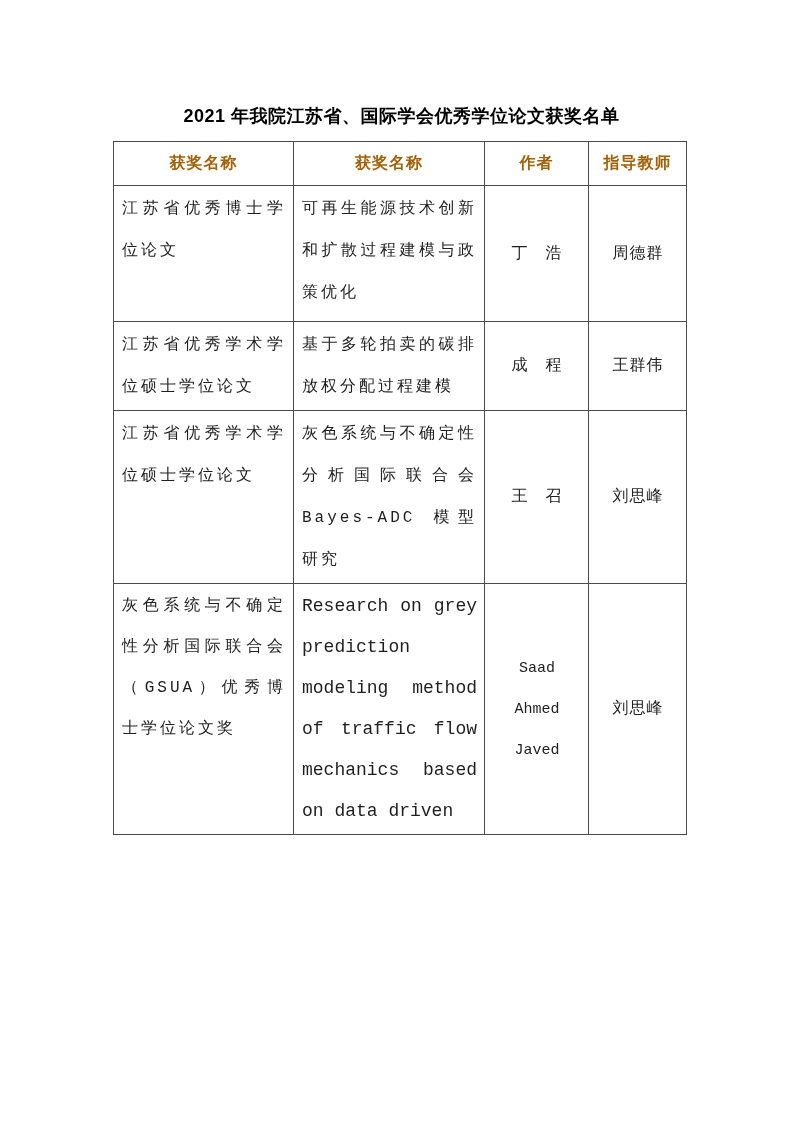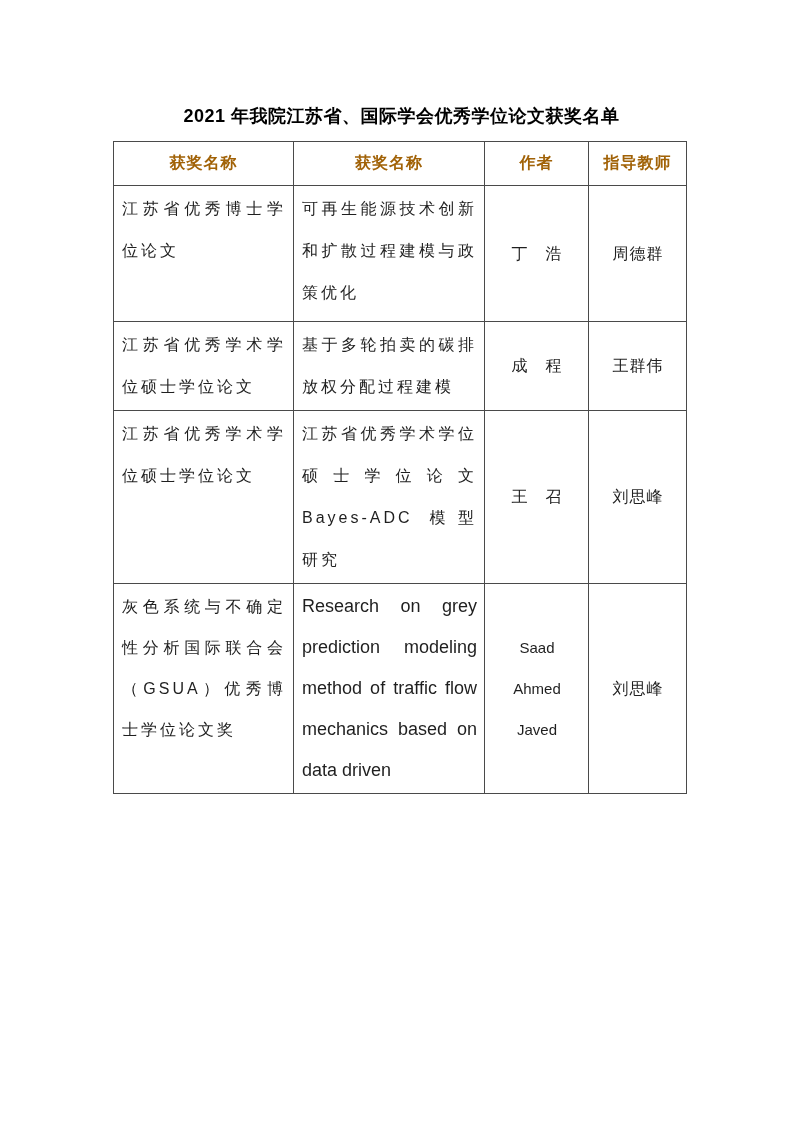--- a/index.html
+++ b/index.html
@@ -48,20 +48,21 @@
     font-size: 16px;
     font-weight: bold;
     text-align: center;
     vertical-align: middle;
     letter-spacing: 1px;
     color: #a16207;
   }
   .cell {
     padding: 2px 7px 2px 8px;
     line-height: 42px;
+    font-family: Liberation Mono, monospace;
   }
   .award-col, .thesis-col {
     vertical-align: top;
     text-align: justify;
   }
   .cjk {
     letter-spacing: 3px;
   }
   .en {
     letter-spacing: normal;
@@ -114,21 +115,21 @@
         <td class="cell advisor-col">周德群</td>
       </tr>
       <tr class="r2">
         <td class="cell award-col cjk">江苏省优秀学术学位硕士学位论文</td>
         <td class="cell thesis-col cjk">基于多轮拍卖的碳排放权分配过程建模</td>
         <td class="cell author-col">成　程</td>
         <td class="cell advisor-col">王群伟</td>
       </tr>
       <tr class="r3">
         <td class="cell award-col cjk">江苏省优秀学术学位硕士学位论文</td>
-        <td class="cell thesis-col cjk">江苏省优秀学术学位硕士学位论文 Bayes-ADC 模型研究</td>
+        <td class="cell thesis-col cjk">灰色系统与不确定性分析国际联合会 Bayes-ADC 模型研究</td>
         <td class="cell author-col">王　召</td>
         <td class="cell advisor-col">刘思峰</td>
       </tr>
       <tr class="r5">
         <td class="cell award-col cjk">灰色系统与不确定性分析国际联合会（GSUA）优秀博士学位论文奖</td>
         <td class="cell thesis-col en">Research on grey prediction modeling method of traffic flow mechanics based on data driven</td>
         <td class="cell author-col multiline">Saad
 Ahmed
 Javed</td>
         <td class="cell advisor-col">刘思峰</td>

